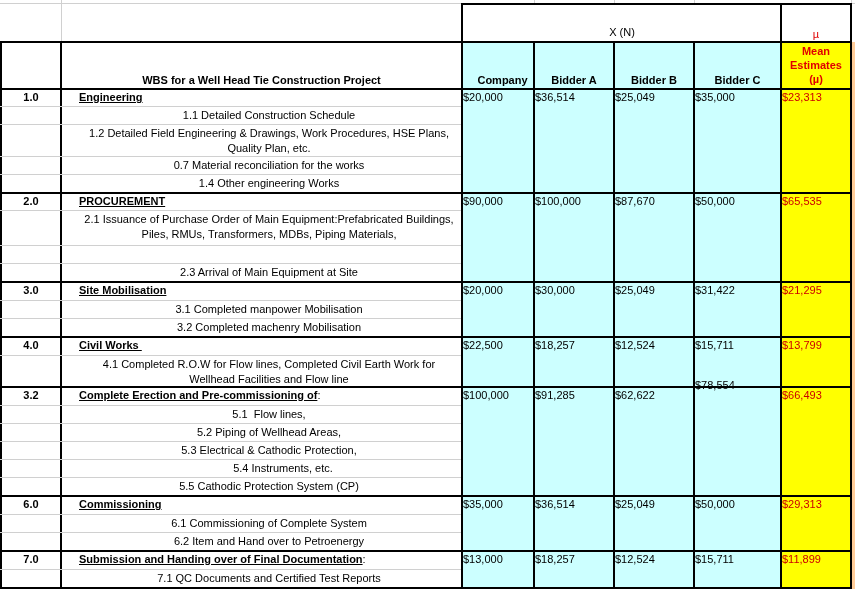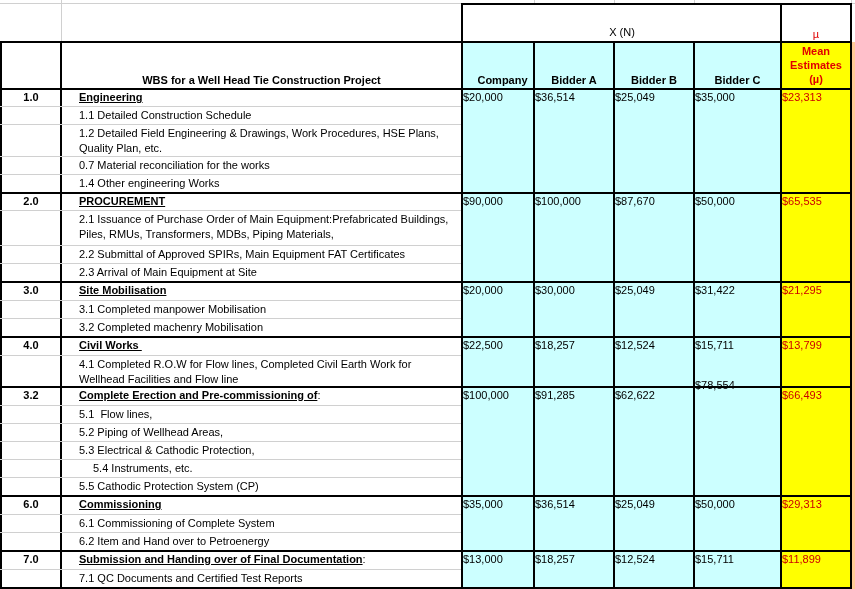--- a/index.html
+++ b/index.html
@@ -9,21 +9,21 @@
   .gl { position:absolute; background:#d0d0d0; }
   .bl { position:absolute; background:#000; }
   .cyan { background:#ccffff; }
   .yellow { background:#ffff00; }
   .peach { background:#ffcc99; }
   .hdr { font-weight:bold; text-align:center; font-size:11px; }
   .num { text-align:left; font-size:11px; padding-right:2px; }
   .mean { color:#cc0000; }
   .sec-id { font-weight:bold; text-align:center; font-size:11px; }
   .sec-title { font-weight:bold; text-decoration:underline; font-size:11px; }
-  .item { font-size:11px; line-height:15px; }
+  .item { font-size:11px; line-height:15px;text-align:center; }
   .red { color:#e00000; }
 </style>
 </head>
 <body>
 
 <div class="grid">
 
   <div class="abs cyan" style="left:461px;top:42px;width:320px;height:547px;"></div>
   <div class="abs yellow" style="left:781px;top:42px;width:70px;height:547px;"></div>
   <div class="abs peach" style="left:851px;top:42px;width:4px;height:547px;"></div>
@@ -100,21 +100,20 @@
   <div class="abs item" style="left:79px;top:176px;width:380px;">1.4 Other engineering Works</div>
 
   <div class="abs sec-id" style="left:2px;top:195px;width:58px;">2.0</div>
   <div class="abs sec-title" style="left:79px;top:195px;">PROCUREMENT</div>
   <div class="abs num" style="left:463px;top:195px;width:71px;">$90,000</div>
   <div class="abs num" style="left:535px;top:195px;width:79px;">$100,000</div>
   <div class="abs num" style="left:615px;top:195px;width:79px;">$87,670</div>
   <div class="abs num" style="left:695px;top:195px;width:86px;">$50,000</div>
   <div class="abs num mean" style="left:782px;top:195px;width:69px;">$65,535</div>
   <div class="abs item" style="left:79px;top:212px;width:380px;height:32px;overflow:hidden;">2.1 Issuance of Purchase Order of Main Equipment:Prefabricated Buildings, Piles, RMUs, Transformers, MDBs, Piping Materials,</div>
-  <div class="abs item" style="left:79px;top:247px;width:380px;">2.2 Submittal of Approved  SPIRs, Main Equipment FAT Certificates</div>
   <div class="abs item" style="left:79px;top:265px;width:380px;">2.3 Arrival of Main Equipment at Site</div>
 
   <div class="abs sec-id" style="left:2px;top:284px;width:58px;">3.0</div>
   <div class="abs sec-title" style="left:79px;top:284px;">Site Mobilisation</div>
   <div class="abs num" style="left:463px;top:284px;width:71px;">$20,000</div>
   <div class="abs num" style="left:535px;top:284px;width:79px;">$30,000</div>
   <div class="abs num" style="left:615px;top:284px;width:79px;">$25,049</div>
   <div class="abs num" style="left:695px;top:284px;width:86px;">$31,422</div>
   <div class="abs num mean" style="left:782px;top:284px;width:69px;">$21,295</div>
   <div class="abs item" style="left:79px;top:302px;width:380px;">3.1 Completed manpower Mobilisation</div>

